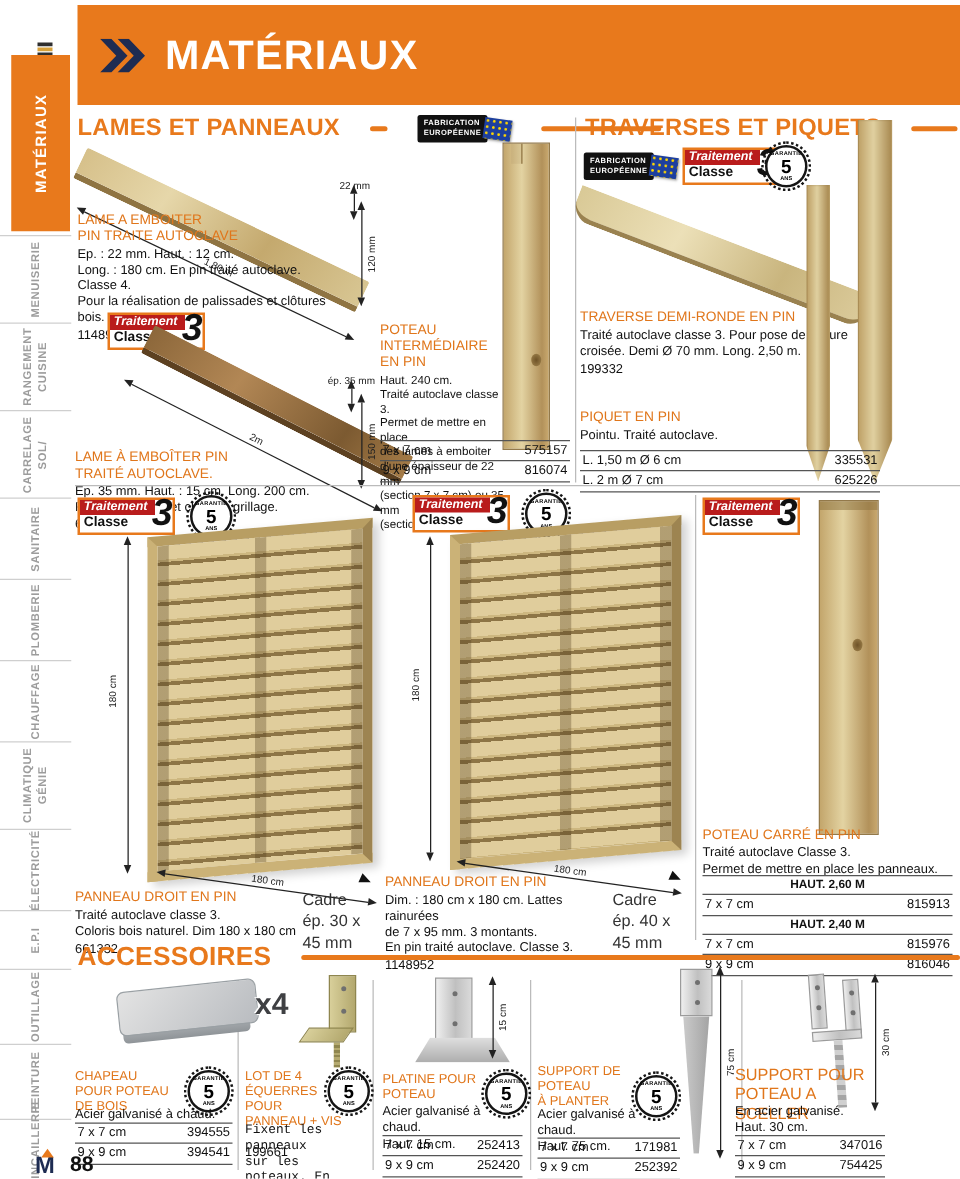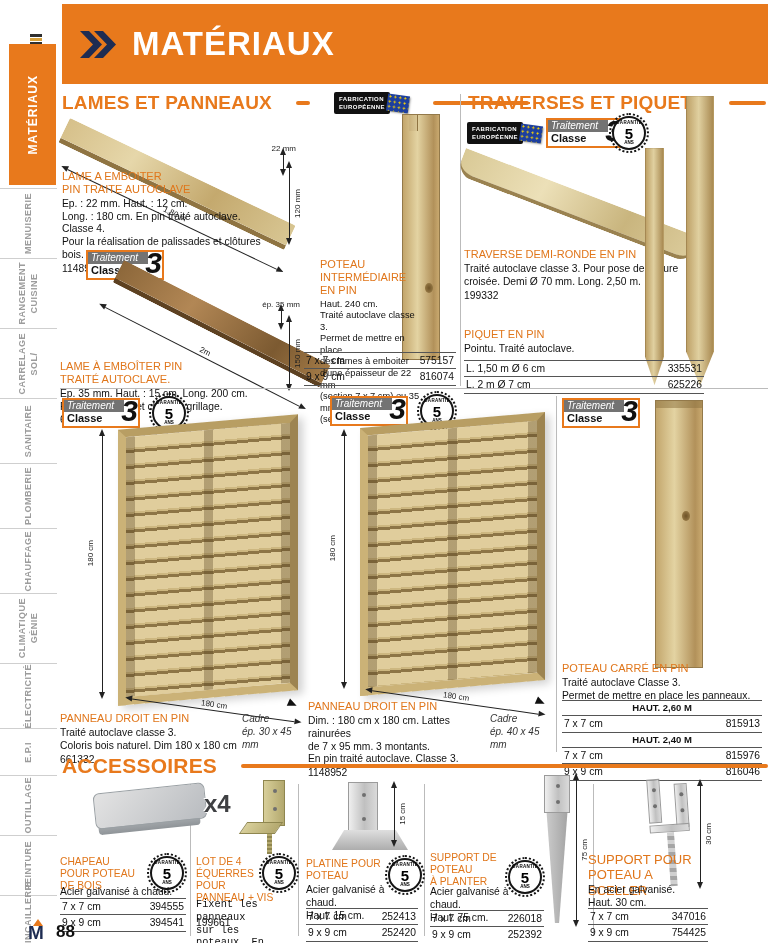--- a/index.html
+++ b/index.html
@@ -25,21 +25,21 @@
   .sec-hdr{position:absolute;display:flex;align-items:center;gap:24px;}
   .sec-title{color:#e8791c;font-weight:800;font-size:19px;letter-spacing:.2px;white-space:nowrap;}
   .oline{height:4px;background:#e8791c;border-radius:2px;flex:1;}
   .divider{position:absolute;background:#bbb;}
 
   
   .fab-badge{display:flex;align-items:center;gap:0;}
   .fab-black{background:#111;color:#fff;font-size:6px;font-weight:bold;line-height:1.35;padding:3px 5px;letter-spacing:.4px;white-space:pre-line;border-radius:2px;}
   .eu-flag{width:22px;height:17px;background:#1d3f9e radial-gradient(circle,#ffd700 .8px,transparent 1.3px);background-size:5px 5px;transform:rotate(8deg);margin-left:-3px;box-shadow:1px 1px 2px rgba(0,0,0,.35);}
   .t3{position:absolute;width:78px;height:30px;background:#fff;border:2px solid #e8791c;box-sizing:border-box;}
-  .t3 .l1{display:block;background:#737373;color:#fff;font-style:italic;font-weight:normal;font-size:10px;padding:0 3px;line-height:12px;width:54px;}
+  .t3 .l1{display:block;background:#b91c1c;color:#fff;font-style:italic;font-weight:bold;font-size:10px;padding:0 3px;line-height:12px;width:54px;}
   .t3 .l2{display:block;color:#111;font-weight:800;font-size:11px;padding:0 3px;line-height:13px;}
   .t3 .n3{position:absolute;right:0px;top:-4px;font-size:30px;font-weight:900;font-style:italic;color:#111;line-height:30px;}
   .g5{position:absolute;width:34px;height:34px;border-radius:50%;background:#fff;border:2px solid #151515;box-sizing:border-box;display:flex;flex-direction:column;align-items:center;justify-content:center;line-height:1;}
   .g5::before{content:"";position:absolute;inset:-5px;border:2px dotted #151515;border-radius:50%;}
   .g5 .gt{font-size:4.5px;font-weight:bold;letter-spacing:.3px;}
   .g5 .gn{font-size:15px;font-weight:900;}
   .g5 .gb{font-size:4.5px;font-weight:bold;}
 
   
   .ptitle{color:#e0761b;font-weight:normal;font-size:11px;line-height:1.18;white-space:pre-line;}
@@ -70,21 +70,21 @@
   .wood-dark{background:linear-gradient(100deg,#8c673a,#b28755 35%,#7c5a31 75%,#a57c48);border-bottom:5px solid #5d4121;}
   .wood-post{background:linear-gradient(90deg,#c3a66c,#e3d3a2 40%,#b2915a 85%,#c9a96f);border:1px solid #93794a;box-sizing:border-box;}
   .knot{position:absolute;width:8px;height:10px;border-radius:50%;background:radial-gradient(#6e5227,#a3864f);}
   .piquet{position:absolute;background:linear-gradient(90deg,#bfa268,#e0d0a0 45%,#a98a52);border:1px solid #8d744433;clip-path:polygon(0 0,100% 0,100% 88%,50% 100%,0 88%);}
   .panel{position:absolute;box-sizing:border-box;border:8px solid #cbb277;border-right-color:#9d8451;border-top-color:#b89e63;box-shadow:5px 4px 8px rgba(0,0,0,.18);
     background:
       linear-gradient(rgba(80,60,28,.32),rgba(80,60,28,.32)) 0 0/9px 100% no-repeat,
       linear-gradient(rgba(80,60,28,.32),rgba(80,60,28,.32)) 50% 0/9px 100% no-repeat,
       linear-gradient(rgba(80,60,28,.32),rgba(80,60,28,.32)) 100% 0/9px 100% no-repeat,
       repeating-linear-gradient(180deg,#e0cd9c 0 11px,#cdb780 11px 13px,#8d7546 13px 16px);}
-  .cadre-note{position:absolute;font-size:10px;color:#333;line-height:1.3;white-space:pre-line;font-style:italic;}
+  .cadre-note{position:absolute;font-size:13px;color:#333;line-height:1.3;white-space:pre-line;}
   .corner-pt{position:absolute;width:0;height:0;border-left:9px solid #111;border-top:4px solid transparent;border-bottom:4px solid transparent;transform:rotate(24deg);}
 
   
   .metal{background:linear-gradient(90deg,#efefef,#c0c0c0 55%,#dadada);border:1px solid #9b9b9b;box-sizing:border-box;}
   .hole{position:absolute;width:4px;height:4px;border-radius:50%;background:#6f6f6f;}
   .x4{font-size:24px;font-weight:900;color:#3f4043;text-shadow:1px 1px 0 #fff,-1px -1px 0 #fff;}
   .gold{background:linear-gradient(90deg,#d8cf9a,#b3a86e);border:1px solid #8f864f;box-sizing:border-box;}
 
   
   .mlogo{position:absolute;left:28px;top:922px;font-weight:900;font-size:19px;color:#1e2c52;}
@@ -224,21 +224,21 @@
 Pour palissades et clôtures grillage.</div>
     <div class="pref">661374</div>
   </div>
 
   <div class="abs" style="left:402px;top:114px;width:38px;height:246px;">
     <div class="wood-post" style="position:absolute;left:0;top:0;width:100%;height:100%;">
       <span class="knot" style="left:22px;top:168px;"></span>
       <span style="position:absolute;left:6px;top:0;width:8px;height:16px;background:#9c825022;border-right:1px solid #8f7442;"></span>
     </div>
   </div>
-  <div class="abs" style="left:320px;top:258px;width:100px;">
+  <div class="abs" style="left:304px;top:258px;width:100px;">
     <div class="ptitle">POTEAU
 INTERMÉDIAIRE EN PIN</div>
     <div class="pdesc" style="font-size:9.3px">Haut. 240 cm.
 Traité autoclave classe 3.
 Permet de mettre en place
 des lames à emboiter
 d'une épaisseur de 22 mm
 (section 7 x 7 cm) ou 35 mm
 (section 9 x 9 cm).</div>
   </div>
@@ -496,21 +496,21 @@
   <div class="g5" style="left:508px;top:860px;">
     <span class="gt">GARANTIE</span>
     <span class="gn">5</span>
     <span class="gb">ANS</span>
   </div>
   <div class="pdesc abs" style="left:430px;top:884px;width:110px;">Acier galvanisé à chaud.
 Haut. 75 cm.</div>
   <div class="spec-table" style="left:430px;top:910px;width:114px;">
     <div class="trow">
         <span>7 x 7 cm</span>
-        <span>226018</span>
+        <span>171981</span>
       </div>
     <div class="trow">
         <span>9 x 9 cm</span>
         <span>252392</span>
       </div>
   </div>
 
   <div class="abs" style="left:650px;top:778px;width:46px;height:110px;transform:rotate(-4deg);">
     <div class="metal" style="position:absolute;left:0;top:0;width:13px;height:44px;">
         <span class="hole" style="left:4px;top:8px;"></span>

